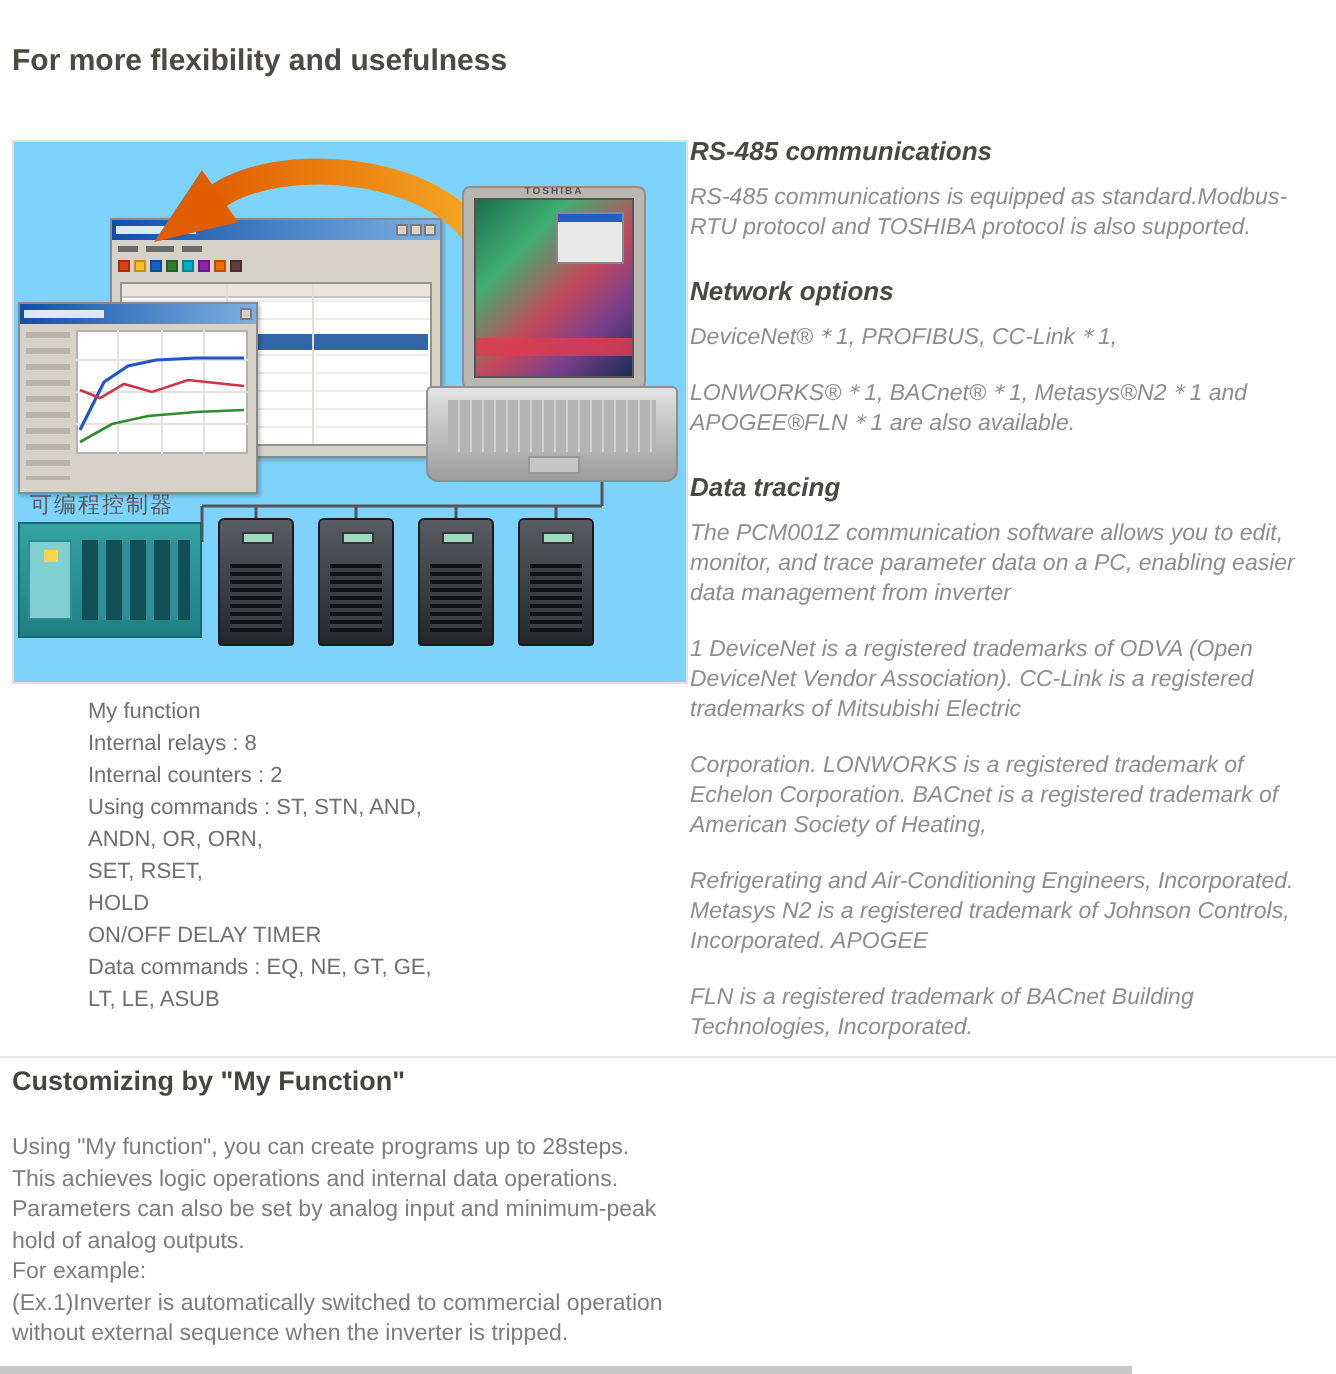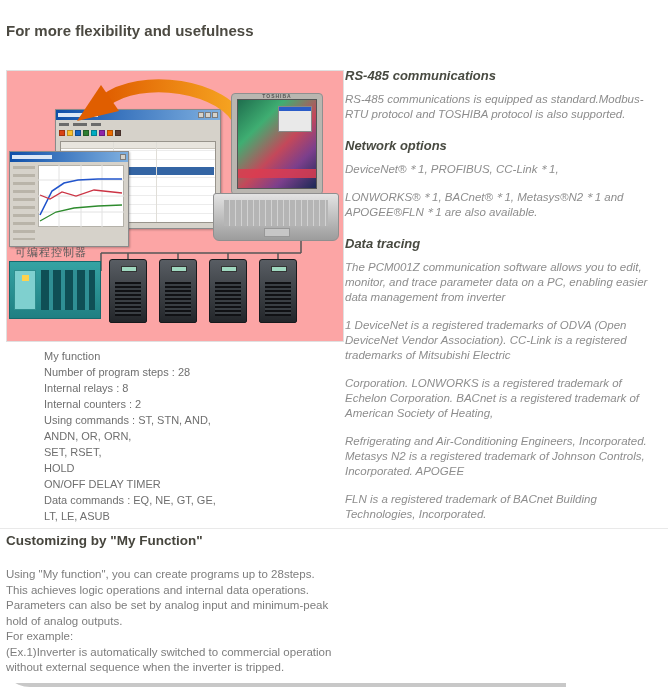--- a/index.html
+++ b/index.html
@@ -3,21 +3,20 @@
 <meta charset="utf-8">
 <style>
   * { box-sizing: border-box; }
   html, body { margin: 0; padding: 0; background: #ffffff; }
   .page {
     position: relative;
     width: 668px; height: 687px;
     background: #ffffff;
     overflow: hidden;
     font-family: "Liberation Sans", sans-serif;
-    border-radius: 30px;
   }
 
   
   .main-heading {
     position: absolute; left: 6px; top: 22px;
     font-size: 15px; font-weight: bold; color: #4c4a42; margin: 0;
   }
   .right-col {
     position: absolute; left: 345px; top: 68px; width: 316px; font-style: italic;
   }
@@ -50,21 +49,21 @@
   .bottom-col.left  { left: 6px;  width: 332px; }
   .bottom-col.right { left: 345px; width: 318px; }
   .footer-strip {
     position: absolute; left: 0; bottom: 0; width: 566px; height: 4px;
     background: #c8c8c8;
   }
 
   
   .diagram {
     position: absolute; left: 6px; top: 70px; width: 338px; height: 272px;
-    background: #fca5a5; border: 1px solid #e0e0e0;
+    background: #7dd3fc; border: 1px solid #e0e0e0;
   }
   .arrow-svg { position: absolute; left: 56px; top: 0; z-index: 3; }
 
   
   .win {
     position: absolute; background: #d6d2ca; border: 1px solid #8a8a8a;
     box-shadow: 1px 1px 2px rgba(0,0,0,.25);
   }
   .win1 { left: 48px; top: 38px; width: 166px; height: 120px; z-index: 2; }
   .win2 { left: 2px;  top: 80px; width: 120px; height: 96px;  z-index: 5; }
@@ -267,21 +266,20 @@
       <div class="drive-vent"></div>
     </div>
     <div class="drive d4">
       <div class="drive-display"></div>
       <div class="drive-vent"></div>
     </div>
   </div>
 
   <div class="myfunc">
     <div class="mf-line">My function</div>
-    <div class="mf-line">Number of program steps : 28</div>
     <div class="mf-line">Internal relays : 8</div>
     <div class="mf-line">Internal counters : 2</div>
     <div class="mf-line">Using commands : ST, STN, AND,</div>
     <div class="mf-line">ANDN, OR, ORN,</div>
     <div class="mf-line">SET, RSET,</div>
     <div class="mf-line">HOLD</div>
     <div class="mf-line">ON/OFF DELAY TIMER</div>
     <div class="mf-line">Data commands : EQ, NE, GT, GE,</div>
     <div class="mf-line">LT, LE, ASUB</div>
   </div>

